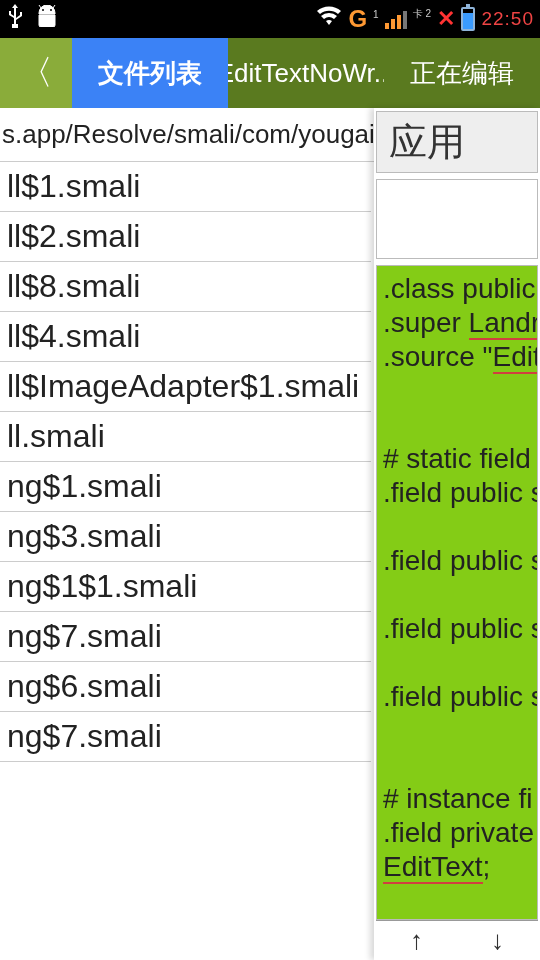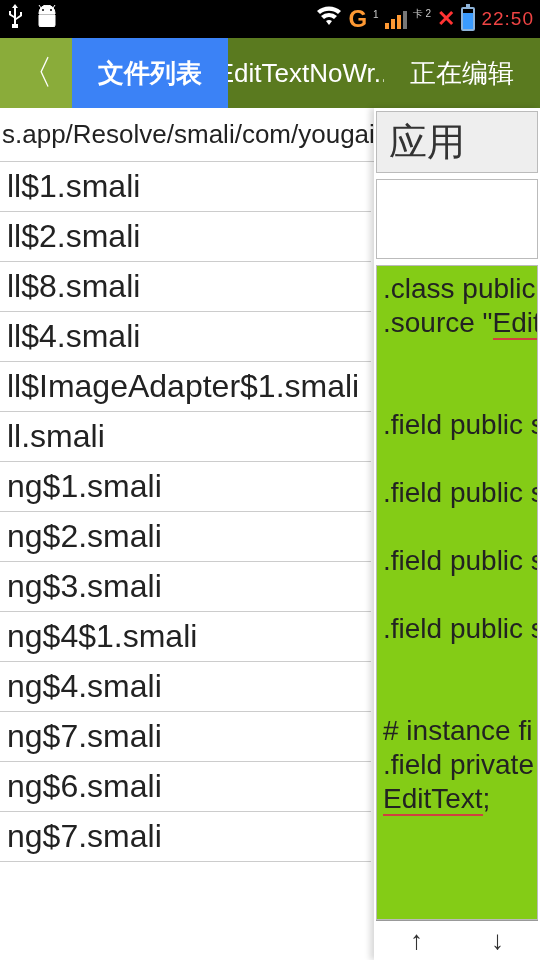--- a/index.html
+++ b/index.html
@@ -204,38 +204,38 @@
 <div class="path-row">s.app/Resolve/smali/com/yougais/</div>
 
 <div class="file-list">
   <div class="file-item">ll$1.smali</div>
   <div class="file-item">ll$2.smali</div>
   <div class="file-item">ll$8.smali</div>
   <div class="file-item">ll$4.smali</div>
   <div class="file-item">ll$ImageAdapter$1.smali</div>
   <div class="file-item">ll.smali</div>
   <div class="file-item">ng$1.smali</div>
-  <div class="file-item">ng$2.smali</div>
   <div class="file-item">ng$3.smali</div>
-  <div class="file-item">ng$4$1.smali</div>
-  <div class="file-item">ng$4.smali</div>
+  <div class="file-item">ng$1$1.smali</div>
   <div class="file-item">ng$7.smali</div>
   <div class="file-item">ng$6.smali</div>
   <div class="file-item">ng$7.smali</div>
 
 </div>
 
 <div class="right-pane">
   <div class="apply-btn">应用</div>
   <div class="spacer-box"></div>
   <div class="code-box">
     <div class="code-line"><span>.class public</span></div>
+    <div class="code-line"><span>.super </span><span class="underline-red">Landr</span></div>
     <div class="code-line"><span>.source "</span><span class="underline-red">EditT</span></div>
     <div class="code-blank"></div>
     <div class="code-blank"></div>
+    <div class="code-line"><span># static field</span></div>
     <div class="code-line"><span>.field public s</span></div>
     <div class="code-blank"></div>
     <div class="code-line"><span>.field public s</span></div>
     <div class="code-blank"></div>
     <div class="code-line"><span>.field public s</span></div>
     <div class="code-blank"></div>
     <div class="code-line"><span>.field public s</span></div>
     <div class="code-blank"></div>
     <div class="code-blank"></div>
     <div class="code-line"><span># instance fi</span></div>

